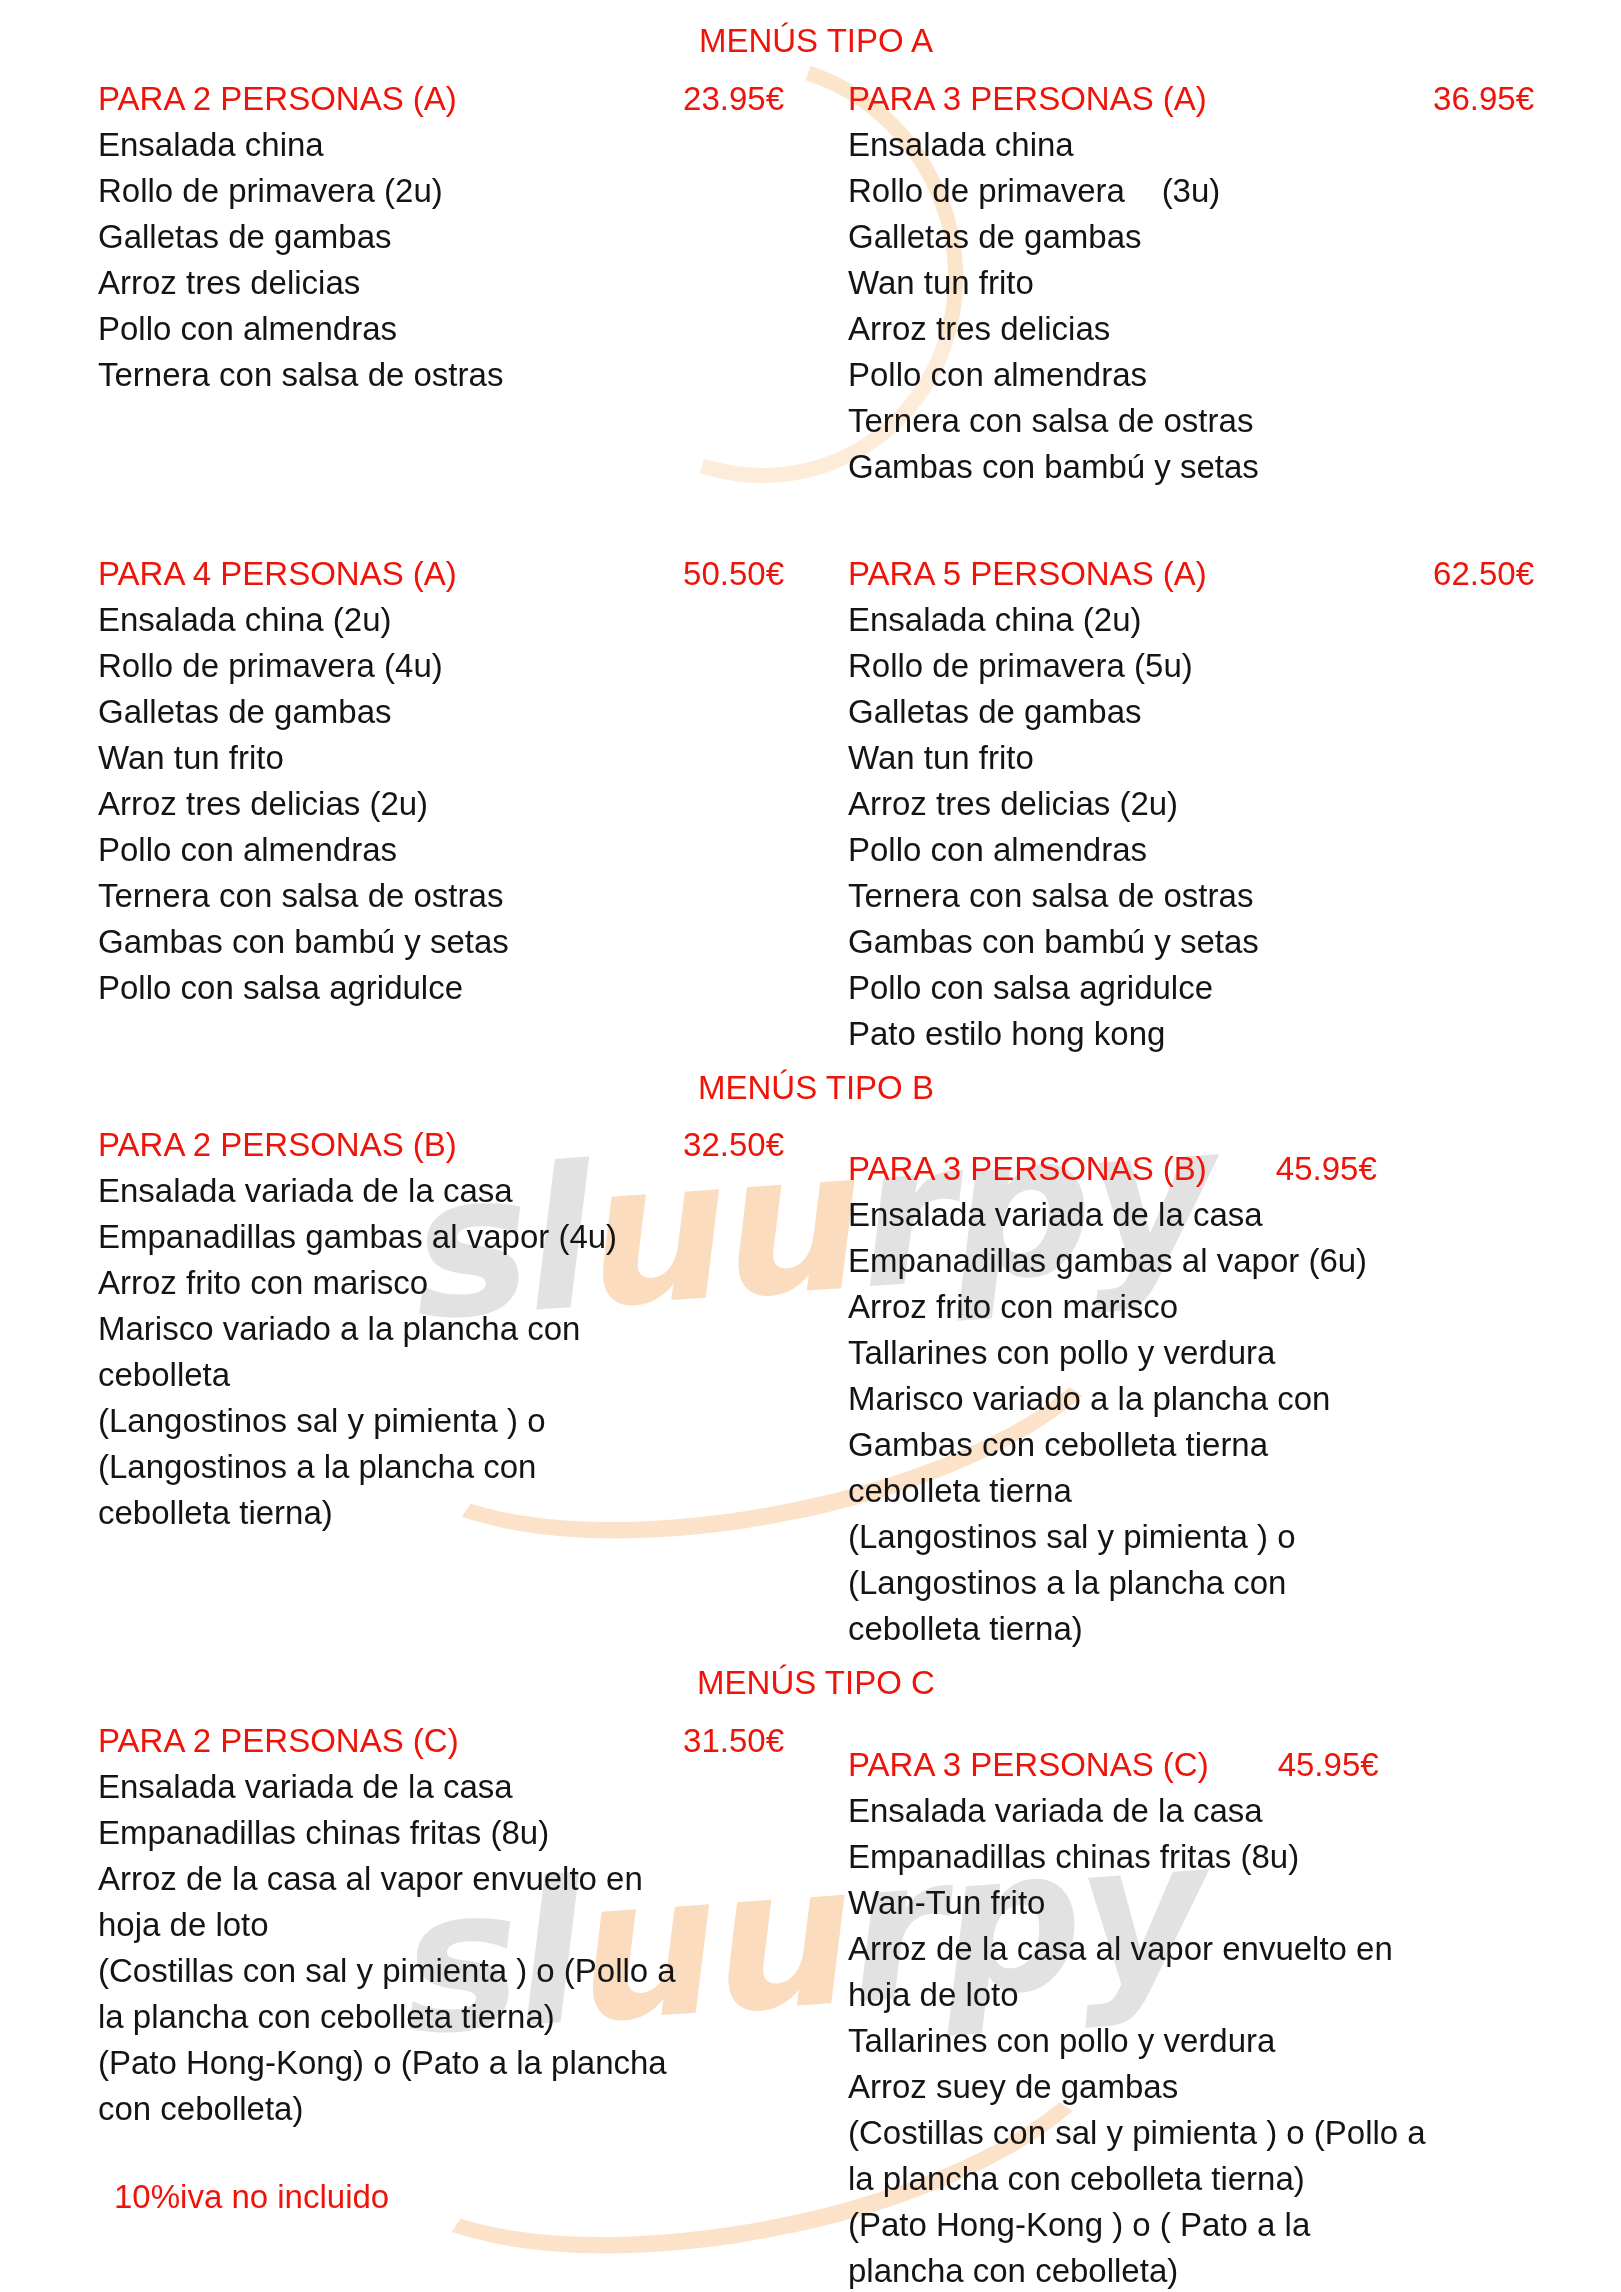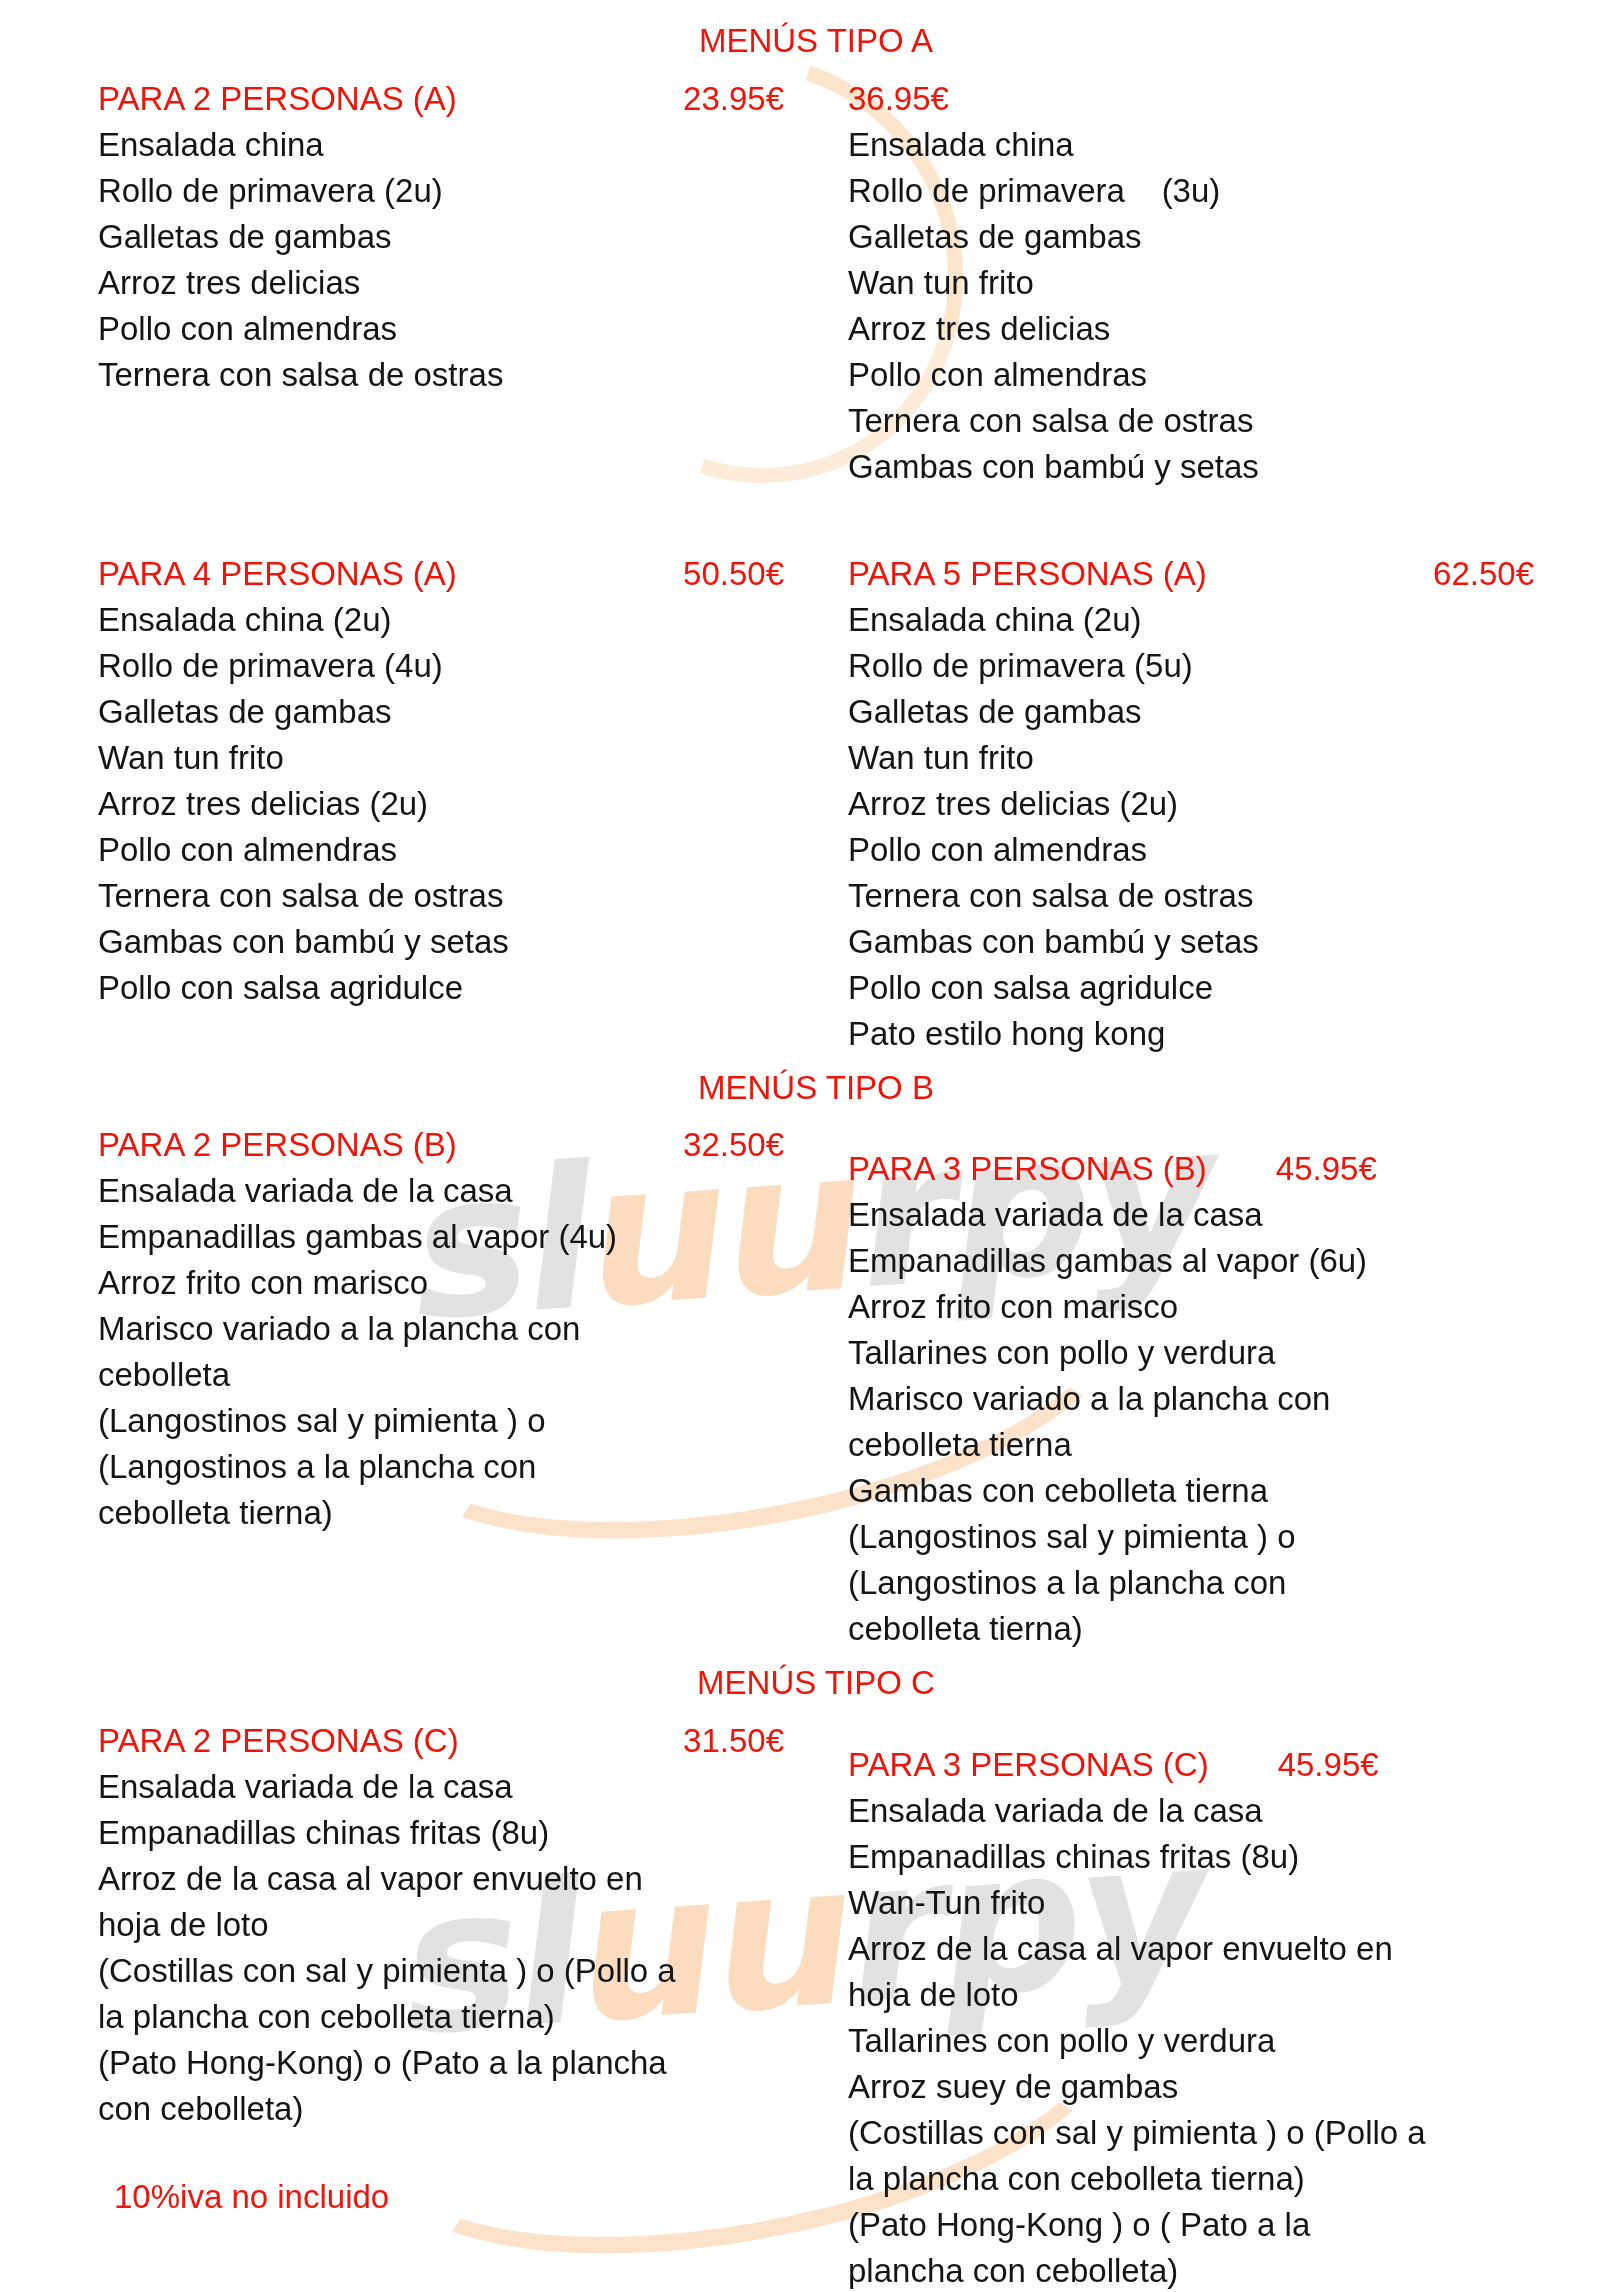--- a/index.html
+++ b/index.html
@@ -106,20 +106,21 @@
             <div class="item">Ensalada china</div>
             <div class="item">Rollo de primavera (2u)</div>
             <div class="item">Galletas de gambas</div>
             <div class="item">Arroz tres delicias</div>
             <div class="item">Pollo con almendras</div>
             <div class="item">Ternera con salsa de ostras</div>
           </div>
       </div>
       <div class="col">
         <div class="menu-header spread">
+          <span class="name">PARA 3 PERSONAS (A)</span>
           <span class="price">36.95€</span>
         </div>
         <div class="items">
             <div class="item">Ensalada china</div>
             <div class="item">Rollo de primavera    (3u)</div>
             <div class="item">Galletas de gambas</div>
             <div class="item">Wan tun frito</div>
             <div class="item">Arroz tres delicias</div>
             <div class="item">Pollo con almendras</div>
             <div class="item">Ternera con salsa de ostras</div>
@@ -189,22 +190,22 @@
         <div class="menu-header tight">
           <span class="name">PARA 3 PERSONAS (B)</span>
           <span class="price">45.95€</span>
         </div>
         <div class="items">
             <div class="item">Ensalada variada de la casa</div>
             <div class="item">Empanadillas gambas al vapor (6u)</div>
             <div class="item">Arroz frito con marisco</div>
             <div class="item">Tallarines con pollo y verdura</div>
             <div class="item">Marisco variado a la plancha con</div>
+            <div class="item">Gambas con cebolleta tierna</div>
             <div class="item">cebolleta tierna</div>
-            <div class="item">Gambas con cebolleta tierna</div>
             <div class="item">(Langostinos sal y pimienta ) o</div>
             <div class="item">(Langostinos a la plancha con</div>
             <div class="item">cebolleta tierna)</div>
           </div>
       </div>
     </div>
 
     <div class="section-title">MENÚS TIPO C</div>
 
     <div class="row">

